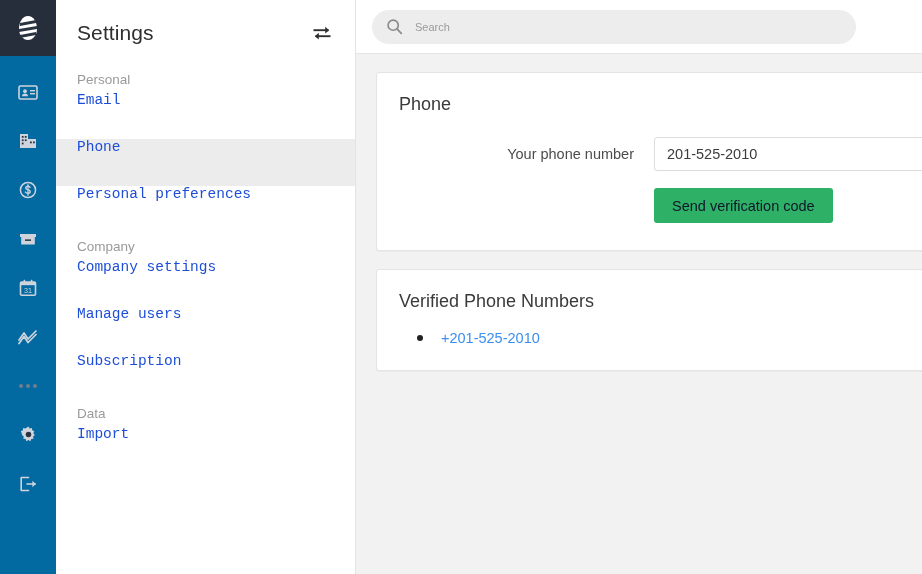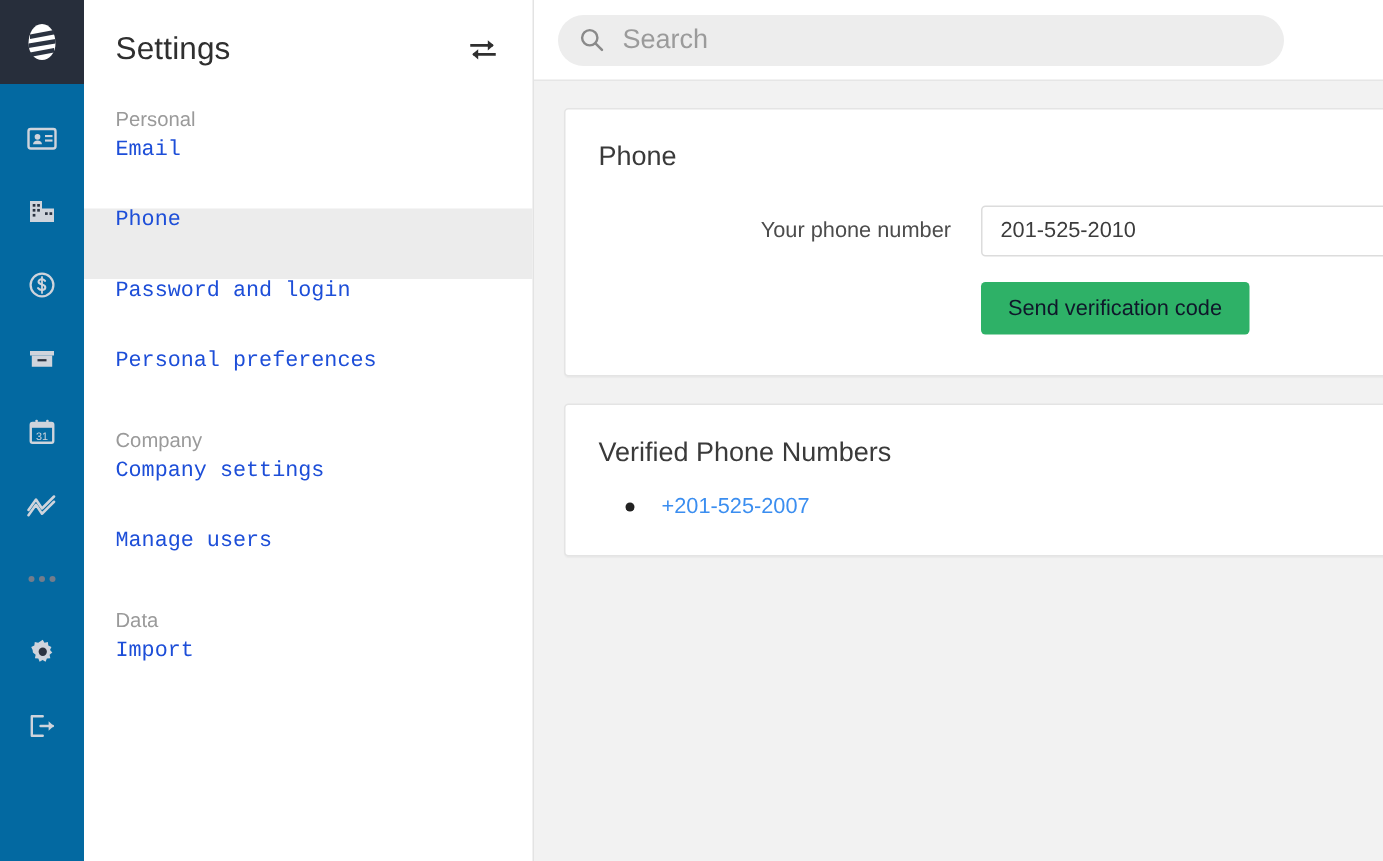--- a/index.html
+++ b/index.html
@@ -89,21 +89,21 @@
     display: flex; align-items: center;
     padding: 0 14px;
     max-width: 484px;
     cursor: text;
   }
   .search-wrap svg { flex: 0 0 auto; }
   .search-input {
     border: 0; outline: 0; background: transparent;
     margin-left: 12px;
     font-family: "Liberation Sans", sans-serif;
-    font-size: 18px; color: #4a4a4a;
+    font-size: 11px; color: #4a4a4a;
     width: 100%;
   }
   .search-input::placeholder { color: #9b9b9b; }
 
   .content {
     flex: 1 1 auto;
     padding: 18px 0 0 20px;
     overflow: hidden;
   }
   .card {
@@ -297,32 +297,32 @@
     <div>
 
       <div class="nav-group-label">Personal</div>
       <div class="nav-item">
         <span>Email</span>
       </div>
       <div class="nav-item active">
         <span>Phone</span>
       </div>
       <div class="nav-item">
-        <span>Password and login</span>
-      </div>
-      <div class="nav-item">
         <span>Personal preferences</span>
       </div>
 
       <div class="nav-group-label">Company</div>
       <div class="nav-item">
         <span>Company settings</span>
       </div>
       <div class="nav-item">
         <span>Manage users</span>
+      </div>
+      <div class="nav-item">
+        <span>Subscription</span>
       </div>
 
       <div class="nav-group-label">Data</div>
       <div class="nav-item">
         <span>Import</span>
       </div>
     </div>
   </aside>
 
   <section class="main">
@@ -351,21 +351,21 @@
           <div class="btn-offset"></div>
           <button class="btn-green">Send verification code</button>
         </div>
       </div>
 
       <div class="card">
         <div class="card-title">Verified Phone Numbers</div>
         <ul class="verified-list">
           <li class="verified-item">
             <span class="bullet"></span>
-            <a class="link-blue" href="#">+201-525-2007</a>
+            <a class="link-blue" href="#">+201-525-2010</a>
           </li>
         </ul>
       </div>
 
     </div>
   </section>
 
 </div>
 
 </body></html>

